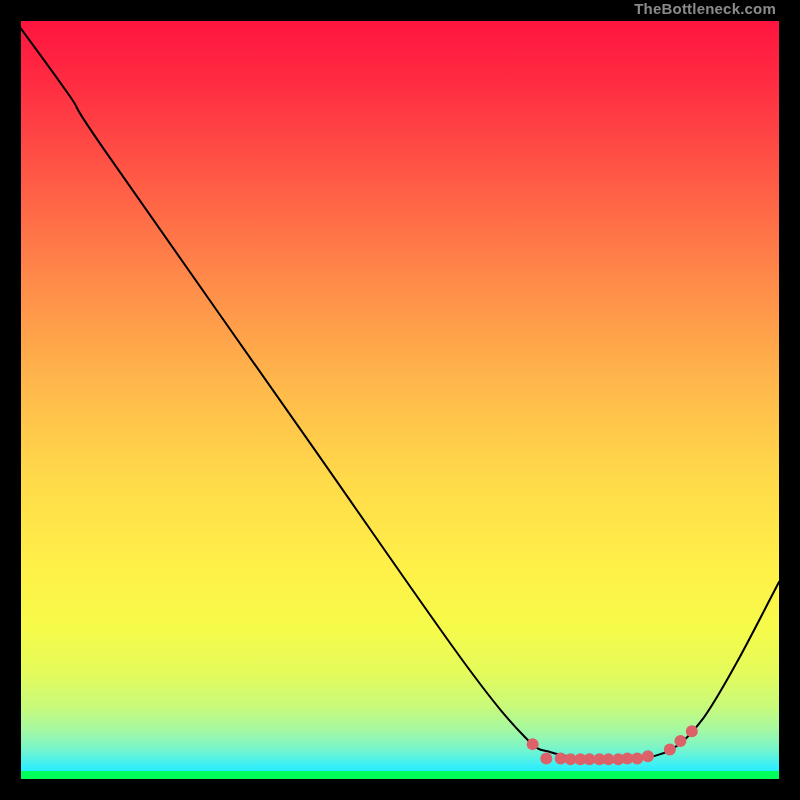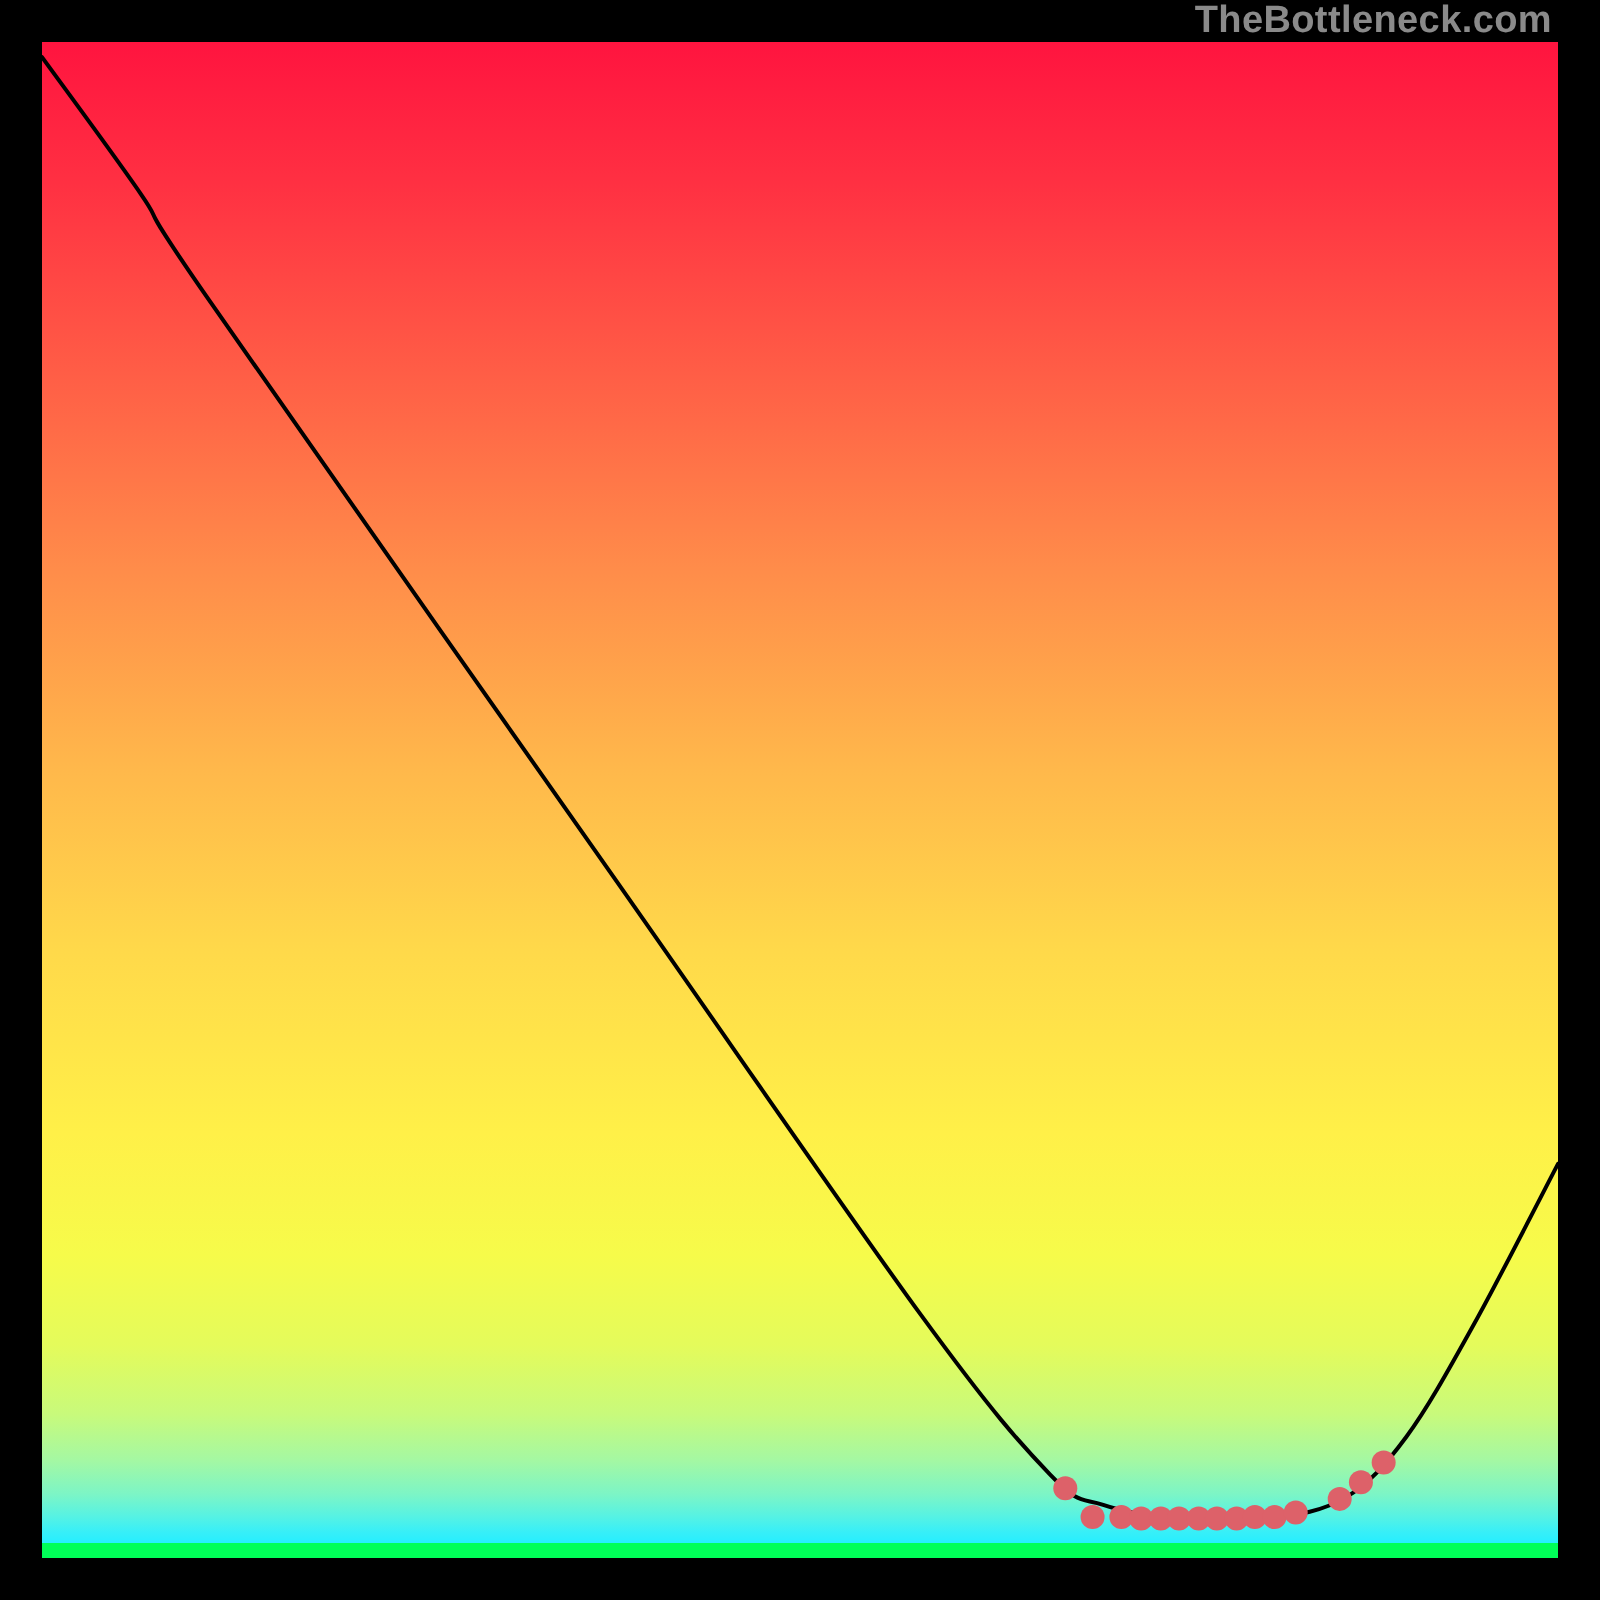--- a/index.html
+++ b/index.html
@@ -34,21 +34,21 @@
       #26efff 99%,
       #00ff58 99.0%,
       #00ff58 100%
     );
   }
   .watermark {
     position: absolute;
     top: 0;
     right: 24px;
     font-family: Arial, Helvetica, sans-serif;
-    font-size: 19px;
+    font-size: 15px;
     font-weight: bold;
     color: #8a8a8a;
     letter-spacing: 0.2px;
   }
   svg.lines {
     position: absolute;
     left: 0;
     top: 0;
     width: 758px;
     height: 758px;

